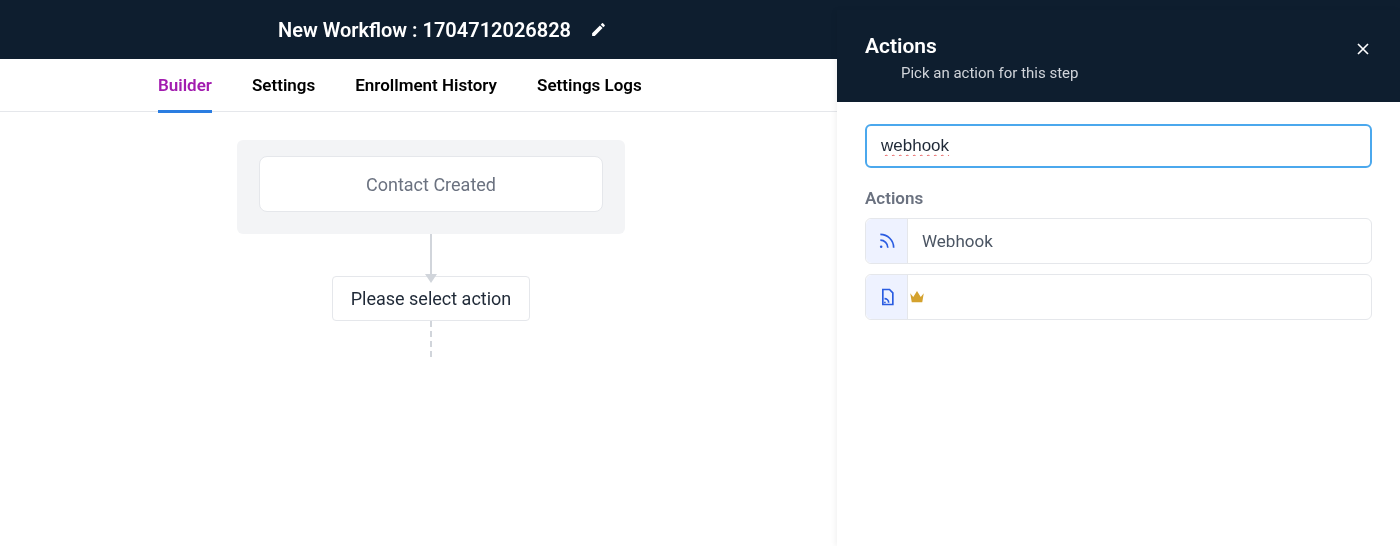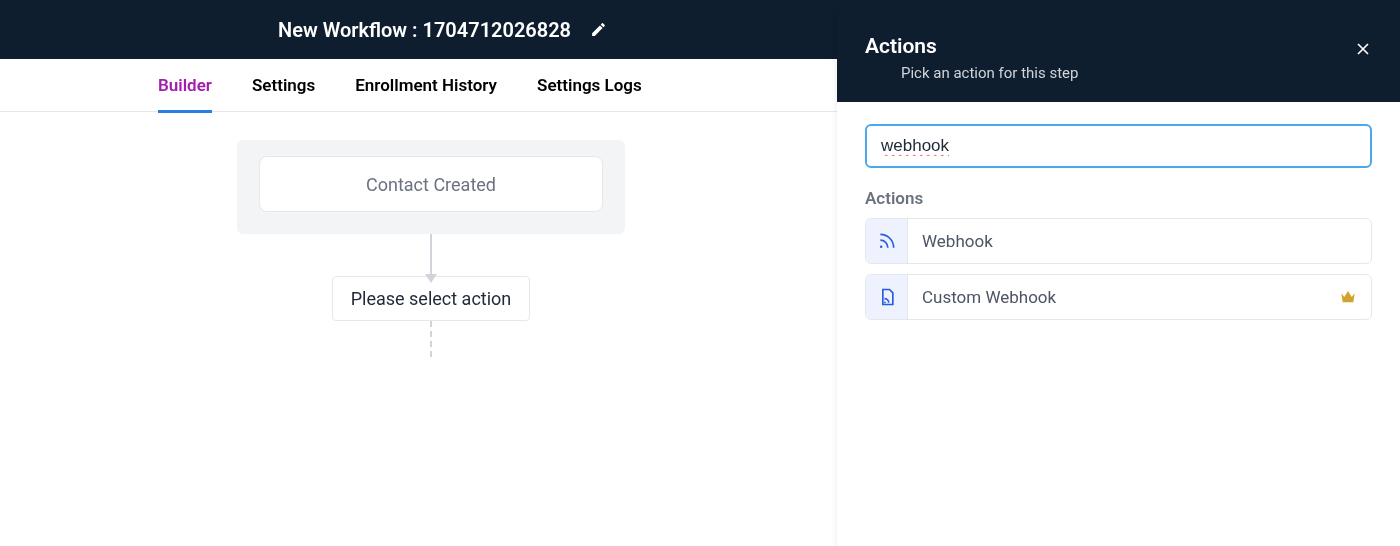--- a/index.html
+++ b/index.html
@@ -316,21 +316,20 @@
       </div>
 
       <div class="action-item">
         <div class="action-icon-box">
           <svg viewBox="0 0 24 24">
               <path d="M7 3h8l4 4v14H7z"></path>
               <path d="M9 14a5 5 0 0 1 5 5"></path>
               <circle cx="9.5" cy="18.5" r="1" fill="#2a5ce1" stroke="none"></circle>
             </svg>
         </div>
-        <div class="action-label">Custom Webhook</div>
         <div class="premium-badge">
           <svg viewBox="0 0 24 24">
               <path d="M3 7l4 5 5-8 5 8 4-5-2 12H5L3 7z"></path>
             </svg>
         </div>
       </div>
 
     </div>
   </div>
 </div>

